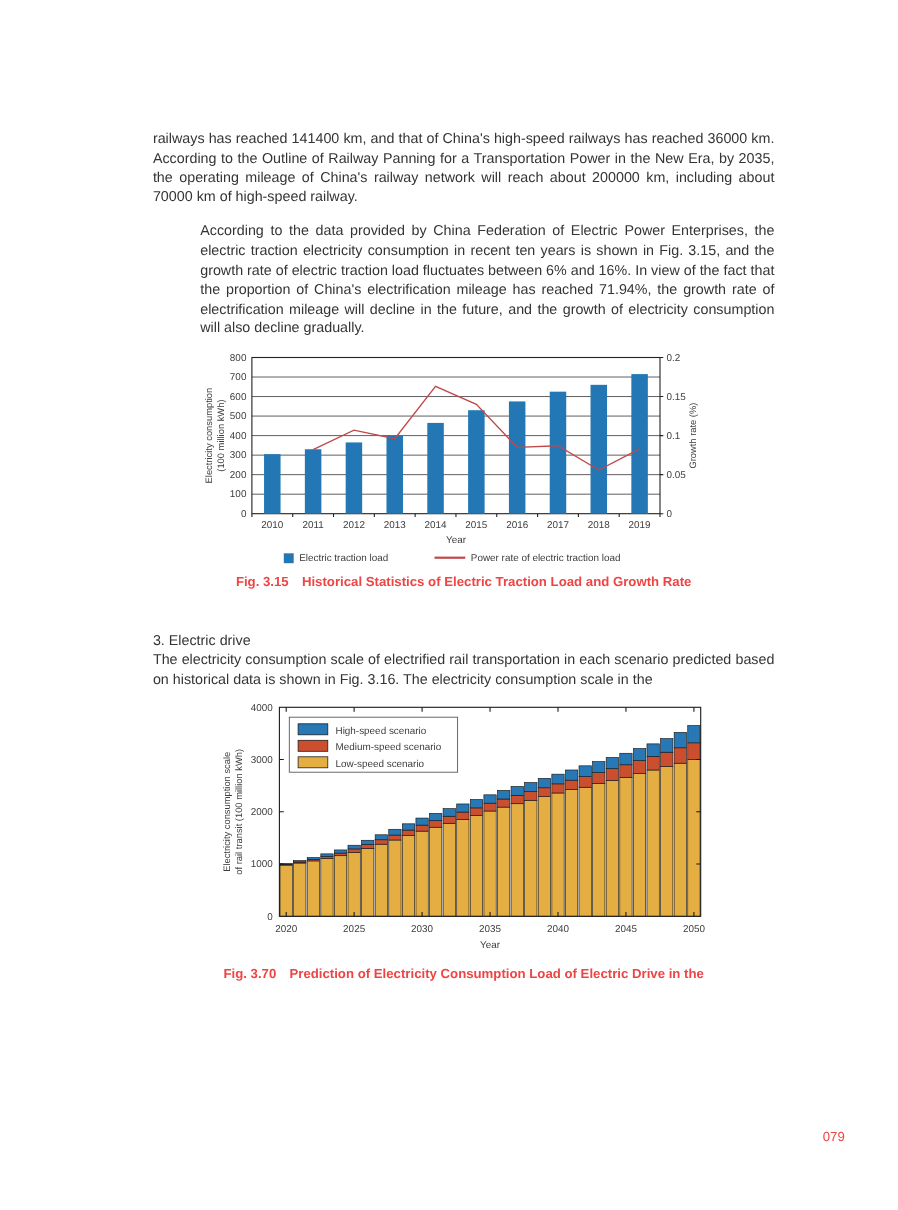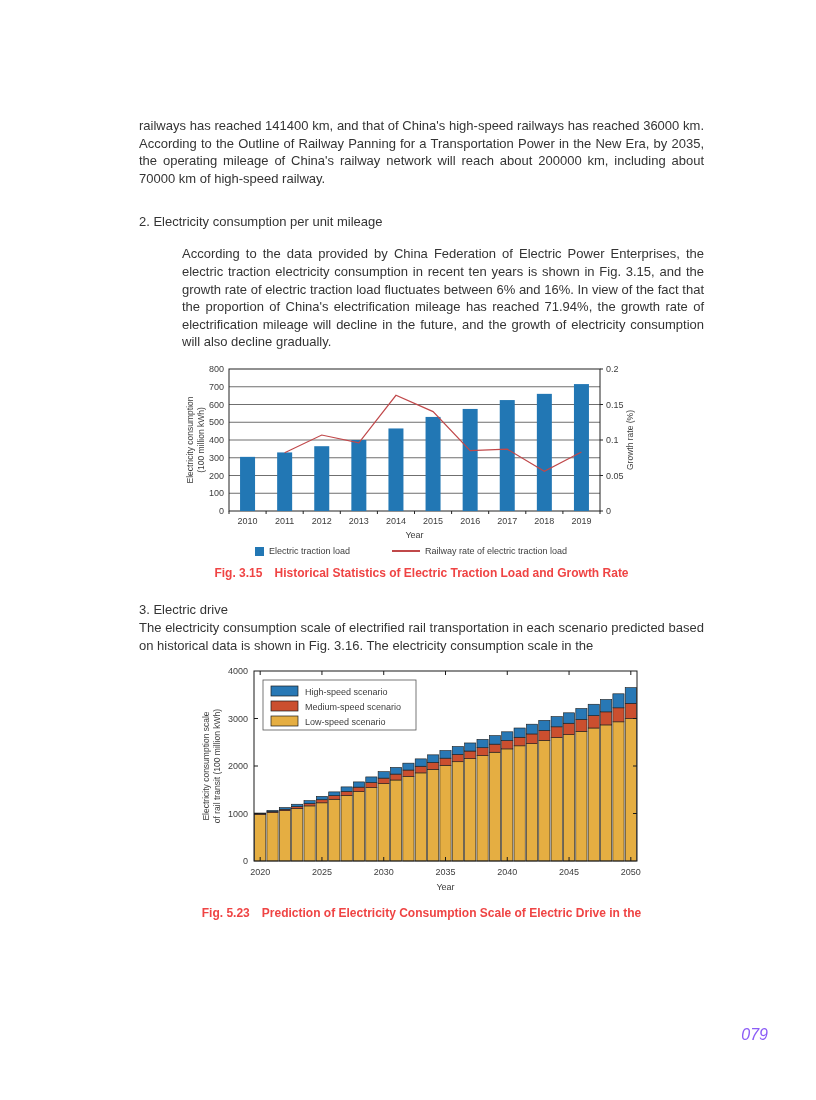--- a/index.html
+++ b/index.html
@@ -4,48 +4,47 @@
 <style>
   html,body{margin:0;padding:0;background:#ffffff;}
   .page{position:relative;width:816px;height:1100px;background:#ffffff;overflow:hidden;
         font-family:"Liberation Sans","DejaVu Sans",sans-serif;color:#343434;}
   .content{position:absolute;left:139px;top:0;width:565px;padding-top:117px;}
   p{margin:0;}
   .body-text{font-size:13px;line-height:17.6px;text-align:justify;}
   .heading{font-size:13px;line-height:18px;}
   #heading2{margin-top:26px;}
   #para2{margin-top:14px;margin-left:43px;}
-  #heading3{margin-top:20px;}
+  #heading3{margin-top:36px;}
   #para3{}
   .chart-block{margin-top:10px;}
   #chart1-wrap{margin-left:42px;width:460px;}
   #chart2-wrap{margin-left:54px;width:460px;margin-top:10px;}
   svg{display:block;}
   svg text{font-family:"Liberation Sans","DejaVu Sans",sans-serif;}
   .legend1{display:flex;justify-content:center;align-items:center;gap:42px;
            font-size:9px;color:#3d3d3d;margin-top:2px;height:13px;}
   .legend1 .item{display:flex;align-items:center;}
   .lg-swatch{width:9px;height:9px;display:inline-block;margin-right:5px;}
   .lg-line{width:28px;height:2px;display:inline-block;margin-right:5px;}
   .caption{text-align:center;font-size:12px;font-weight:bold;color:#ef4444;line-height:15px;}
   #caption315{margin-top:8px;width:565px;margin-left:0;}
   #caption316{margin-top:2px;width:565px;}
   .cap-label{margin-right:12px;}
   .cap-row{margin-bottom:4px;}
-  .page-number{position:absolute;top:1026px;right:48px;font-size:16px;color:#8b5cf6;font-style:italic;}
+  .page-number{position:absolute;top:1026px;right:48px;font-size:12px;color:#ef4444;}
 </style>
 </head>
 <body>
 
 <div class="page">
   <div class="content">
 
     <p class="body-text" id="para1">railways has reached 141400 km, and that of China's high-speed railways has reached 36000 km. According to the Outline of Railway Panning for a Transportation Power in the New Era, by 2035, the operating mileage of China's railway network will reach about 200000 km, including about 70000 km of high-speed railway.</p>
 
-    <p class="heading" id="heading2">2. Electricity consumption per unit mileage</p>
 
     <p class="body-text" id="para2">According to the data provided by China Federation of Electric Power Enterprises, the electric traction electricity consumption in recent ten years is shown in Fig. 3.15, and the growth rate of electric traction load fluctuates between 6% and 16%. In view of the fact that the proportion of China's electrification mileage has reached 71.94%, the growth rate of electrification mileage will decline in the future, and the growth of electricity consumption will also decline gradually.</p>
 
     <div class="chart-block" id="chart1-wrap">
       <svg id="chart1" width="460" height="182" viewBox="0 0 460 182">
           <g>
             <line x1="48" y1="132.25" x2="419" y2="132.25" stroke="#4a4a4a" stroke-width="0.8"></line>
             <line x1="48" y1="114.5" x2="419" y2="114.5" stroke="#4a4a4a" stroke-width="0.8"></line>
             <line x1="48" y1="96.75" x2="419" y2="96.75" stroke="#4a4a4a" stroke-width="0.8"></line>
             <line x1="48" y1="79" x2="419" y2="79" stroke="#4a4a4a" stroke-width="0.8"></line>
@@ -112,21 +111,21 @@
           <text x="23" y="79" font-size="8.5" fill="#3d3d3d" text-anchor="middle" transform="rotate(-90 23 79)">(100 million kWh)</text>
           <text x="452" y="79" font-size="8.5" fill="#3d3d3d" text-anchor="middle" transform="rotate(-90 452 79)">Growth rate (%)</text>
         </svg>
       <div class="legend1" id="chart1-legend">
           <span class="item">
             <span class="lg-swatch" style="background: rgb(34, 119, 180);"></span>
             <span>Electric traction load</span>
           </span>
           <span class="item">
             <span class="lg-line" style="background: rgb(192, 72, 74);"></span>
-            <span>Railway rate of electric traction load</span>
+            <span>Power rate of electric traction load</span>
           </span>
         </div>
     </div>
     <div class="caption" id="caption315">
       <span class="cap-label">Fig. 3.15</span><span>Historical Statistics of Electric Traction Load and Growth Rate</span>
     </div>
 
     <p class="heading" id="heading3">3. Electric drive</p>
 
     <p class="body-text" id="para3">The electricity consumption scale of electrified rail transportation in each scenario predicted based on historical data is shown in Fig. 3.16. The electricity consumption scale in the</p>
@@ -270,20 +269,20 @@
             <rect x="78" y="52" width="27" height="10" fill="#e5ae42" stroke="#1a1a1a" stroke-width="0.7"></rect>
             <text x="112" y="61" font-size="9" fill="#3d3d3d" text-anchor="start">Low-speed scenario</text>
           </g>
           <text x="252.5" y="226" font-size="9" fill="#3d3d3d" text-anchor="middle">Year</text>
           <text x="16" y="102" font-size="8.5" fill="#3d3d3d" text-anchor="middle" transform="rotate(-90 16 102)">Electricity consumption scale</text>
           <text x="27" y="102" font-size="8.5" fill="#3d3d3d" text-anchor="middle" transform="rotate(-90 27 102)">of rail transit (100 million kWh)</text>
         </svg>
     </div>
     <div class="caption" id="caption316">
       <div class="cap-row">
-        <span class="cap-label">Fig. 5.23</span><span>Prediction of Electricity Consumption Scale of Electric Drive in the</span>
+        <span class="cap-label">Fig. 3.70</span><span>Prediction of Electricity Consumption Load of Electric Drive in the</span>
       </div>
     </div>
 
   </div>
 
   <div class="page-number">079</div>
 </div>
 
 </body></html>

